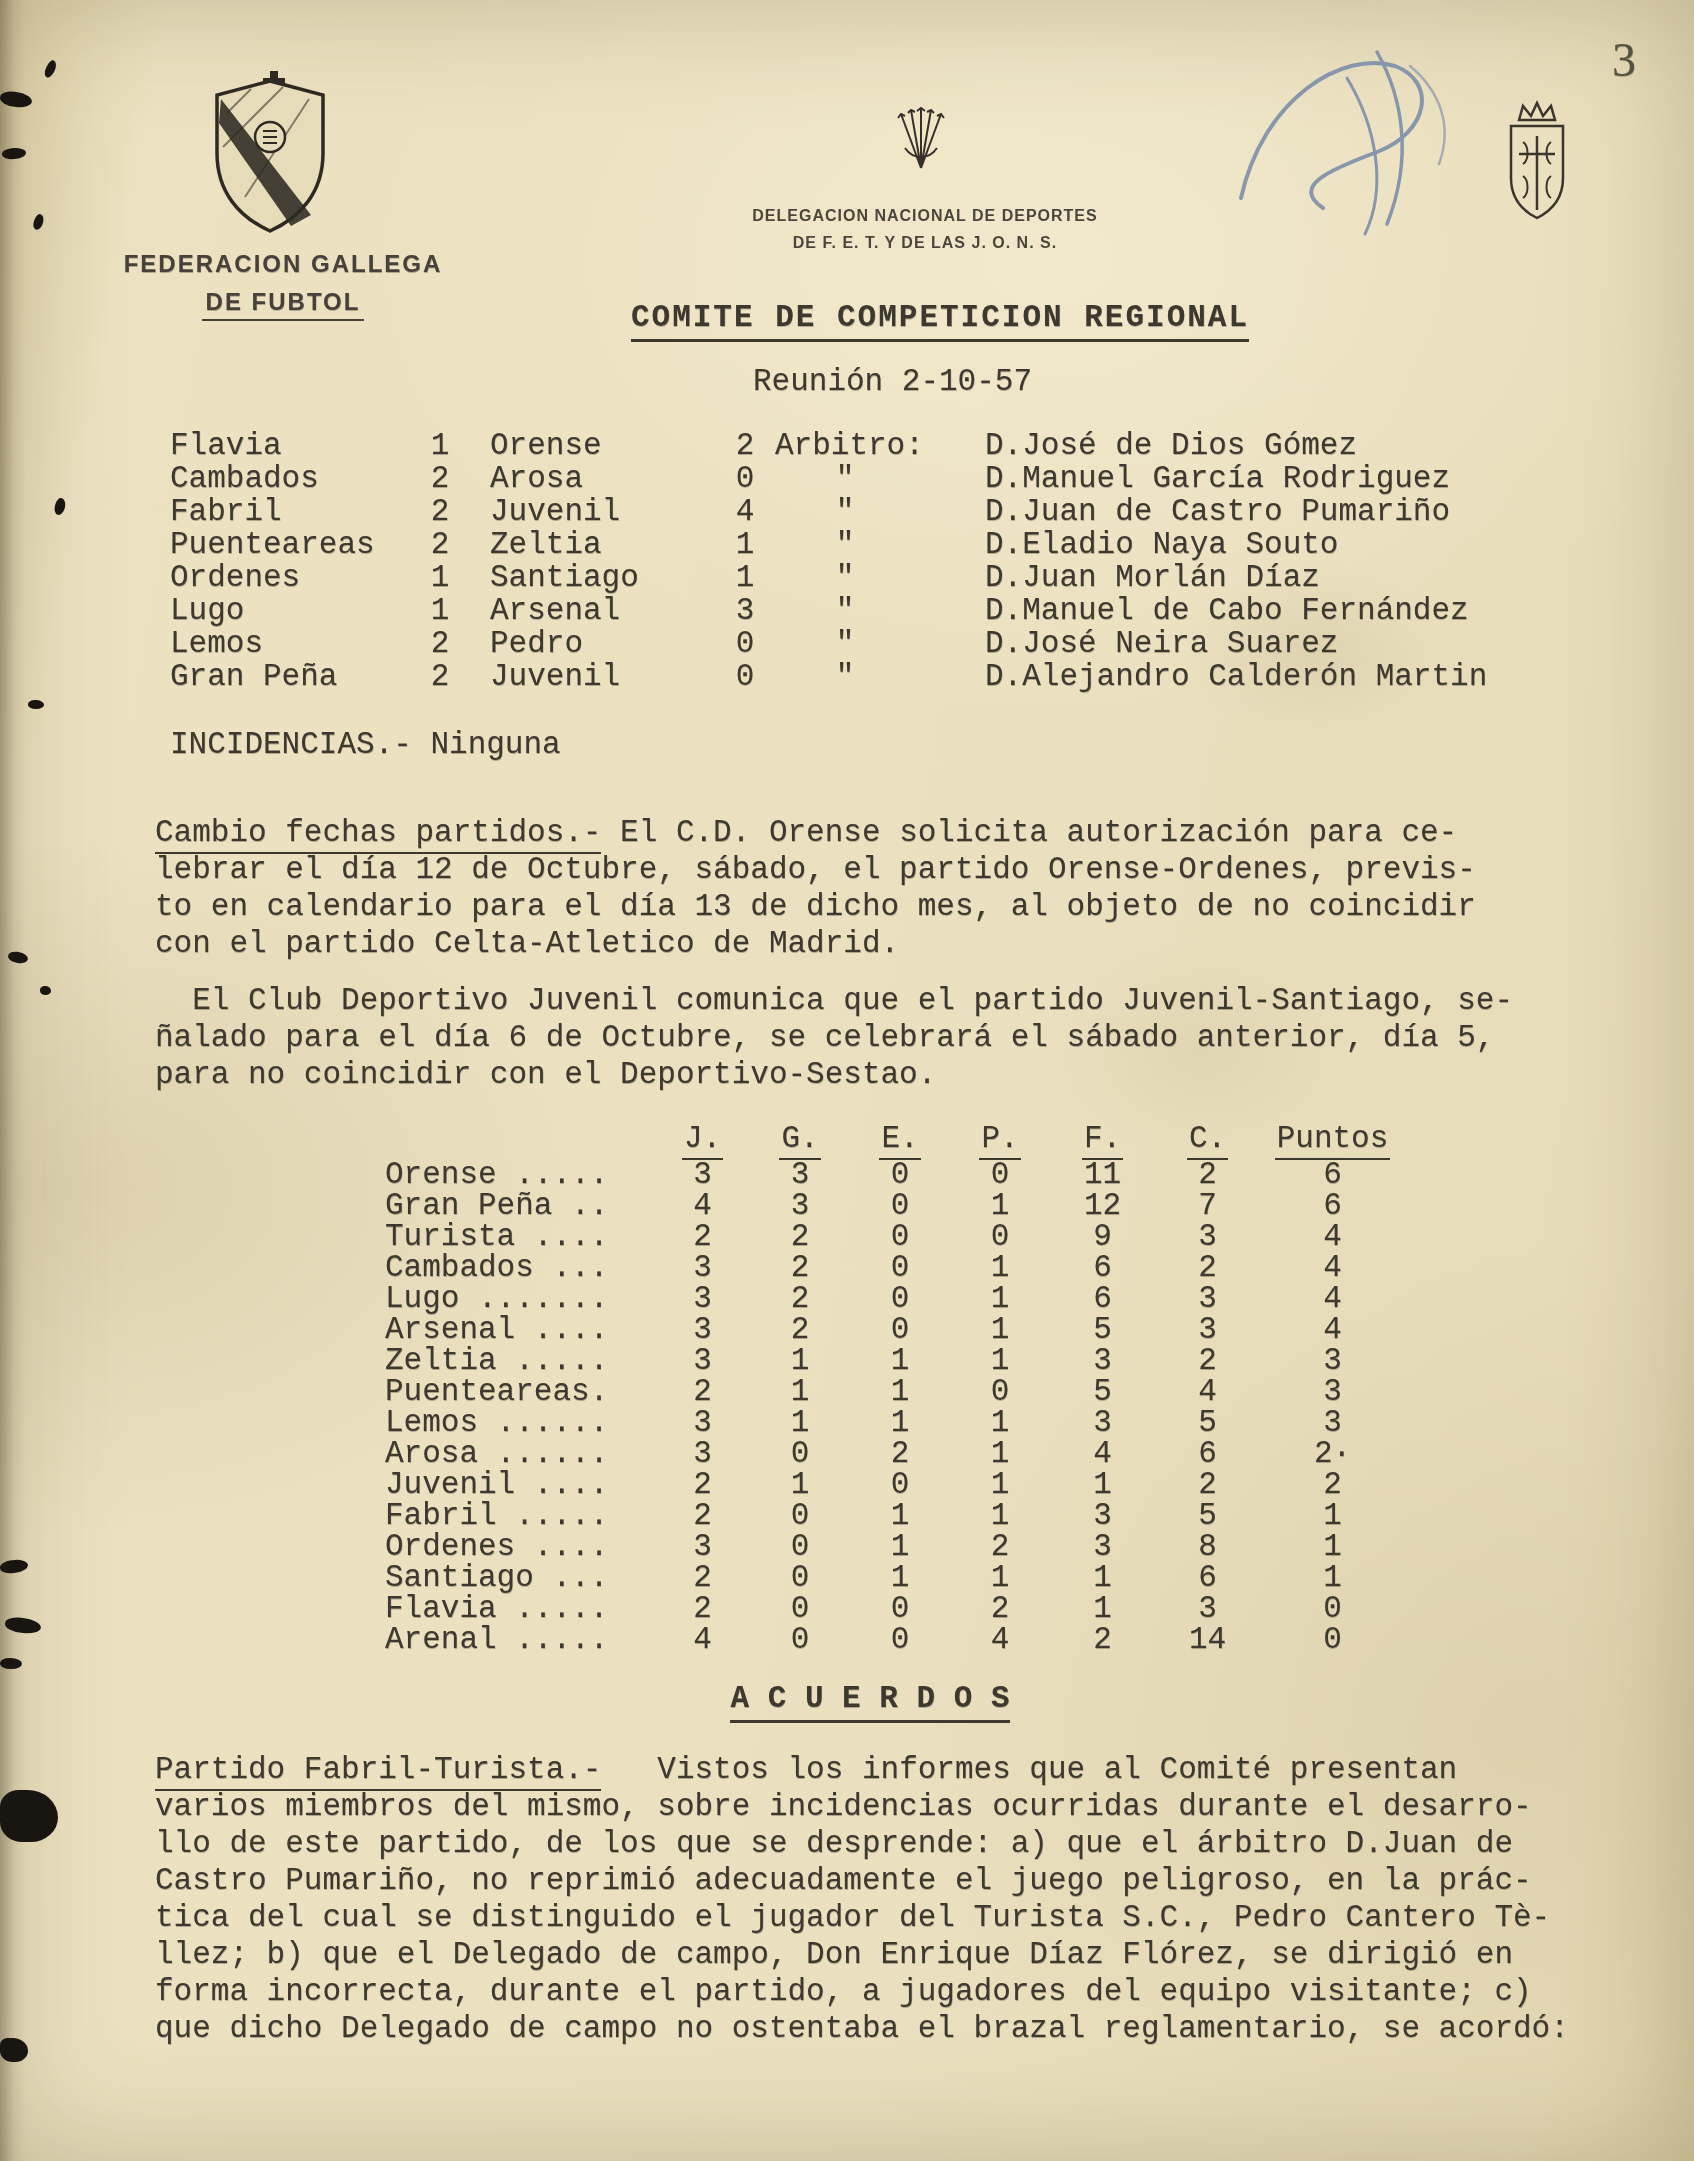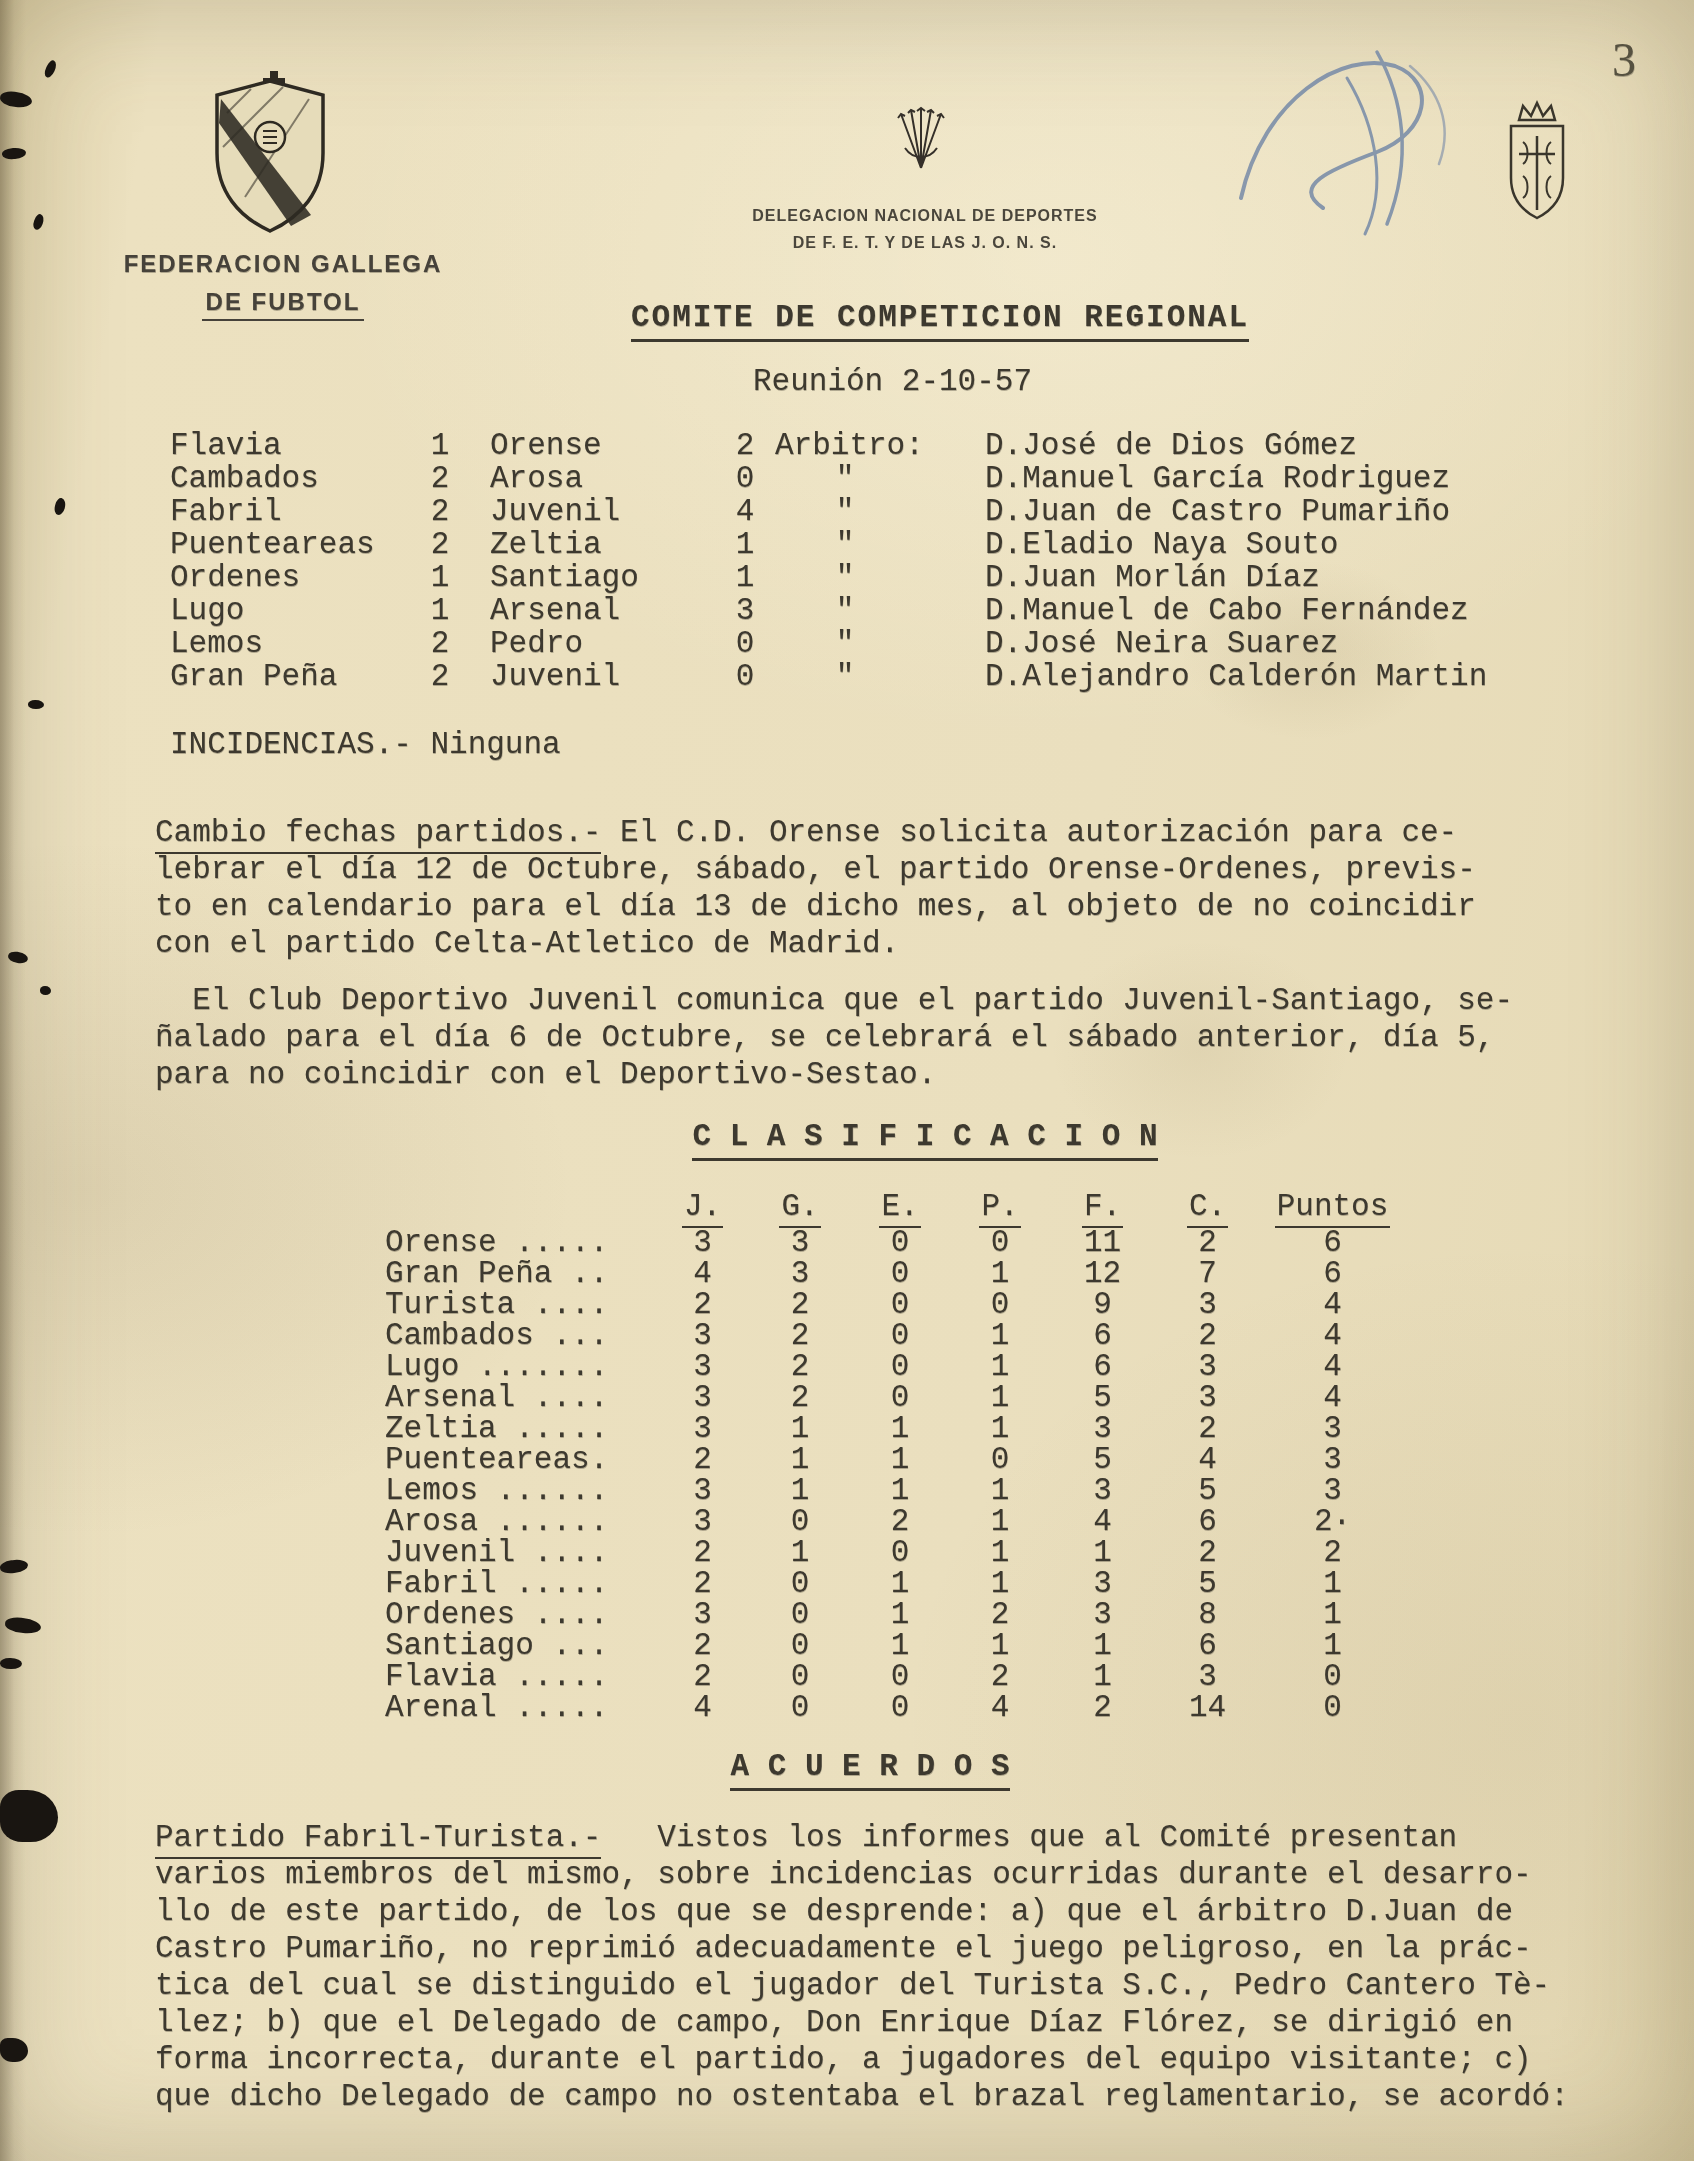--- a/index.html
+++ b/index.html
@@ -244,21 +244,20 @@
     <p class="para"><span class="u">Cambio fechas partidos.-</span><span> El C.D. Orense solicita autorización para ce-</span><span class="block">lebrar el día 12 de Octubre, sábado, el partido Orense-Ordenes, previs-
 to en calendario para el día 13 de dicho mes, al objeto de no coincidir
 con el partido Celta-Atletico de Madrid.</span></p>
 
     <p class="para tight">
         <span class="block">  El Club Deportivo Juvenil comunica que el partido Juvenil-Santiago, se-
 ñalado para el día 6 de Octubre, se celebrará el sábado anterior, día 5,
 para no coincidir con el Deportivo-Sestao.</span>
       </p>
 
-    <div class="section-title clasif"><span class="u">C L A S I F I C A C I O N</span></div>
 
     <div class="standings">
       <div class="st-row header">
         <span></span>
         <span class="hdr"><span>J.</span></span>
         <span class="hdr"><span>G.</span></span>
         <span class="hdr"><span>E.</span></span>
         <span class="hdr"><span>P.</span></span>
         <span class="hdr"><span>F.</span></span>
         <span class="hdr"><span>C.</span></span>

